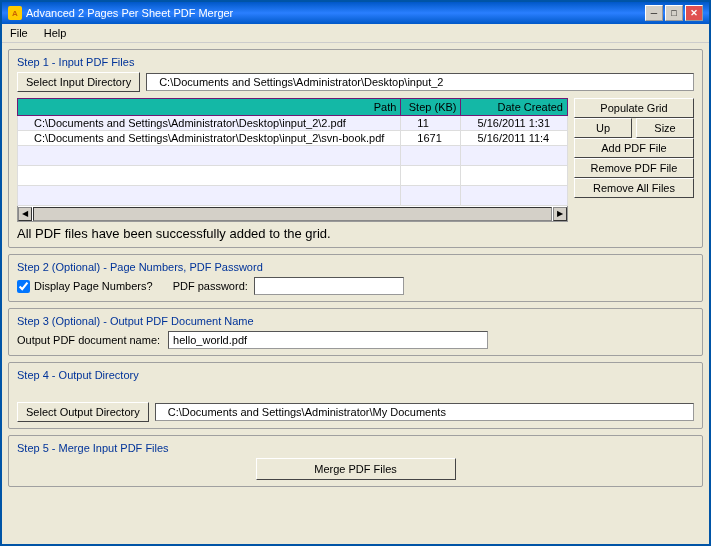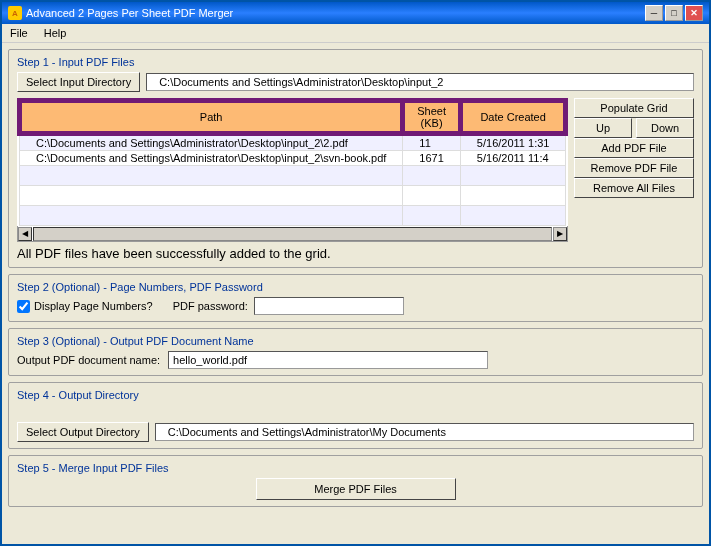--- a/index.html
+++ b/index.html
@@ -145,24 +145,24 @@
     }
     .grid-table {
       width: 100%;
       border-collapse: collapse;
       background: white;
       border: 1px solid #999;
       border-bottom: none;
       font-size: 11px;
     }
     .grid-table th {
-      background: #fdba74;
-      border: 5px solid #701a75;
+      background: #14b8a6;
+      border: 1px solid #701a75;
       padding: 2px 4px;
-      text-align: center;
+      text-align: right;
       font-weight: normal;
     }
     .grid-table td {
       border: 1px solid #ddd;
       padding: 1px 16px;
       white-space: nowrap;
       overflow: hidden;
     }
     .grid-table tr:nth-child(odd) td { background: #f0f0ff; }
     .grid-table tr:nth-child(even) td { background: #ffffff; }
@@ -293,21 +293,21 @@
       <div class="step1-top">
         <button class="win-button">Select Input Directory</button>
         <div class="path-display">C:\Documents and Settings\Administrator\Desktop\input_2</div>
       </div>
       <div class="step1-main">
         <div class="grid-area">
           <table class="grid-table">
             <thead>
               <tr>
                 <th>Path</th>
-                <th style="width:70px">Sheet (KB)</th>
+                <th style="width:70px">Step (KB)</th>
                 <th style="width:110px">Date Created</th>
               </tr>
             </thead>
             <tbody>
               <tr>
                 <td>C:\Documents and Settings\Administrator\Desktop\input_2\2.pdf</td>
                 <td>11</td>
                 <td>5/16/2011 1:31</td>
               </tr>
               <tr>
@@ -336,21 +336,21 @@
             <div class="scroll-btn">◀</div>
             <div class="hscroll"></div>
             <div class="scroll-btn">▶</div>
           </div>
           <div class="status-text">All PDF files have been successfully added to the grid.</div>
         </div>
         <div class="side-buttons">
           <button class="win-button">Populate Grid</button>
           <div class="side-btn-group">
             <button class="win-button">Up</button>
-            <button class="win-button">Down</button>
+            <button class="win-button">Size</button>
           </div>
           <button class="win-button">Add PDF File</button>
           <button class="win-button">Remove PDF File</button>
           <button class="win-button">Remove All Files</button>
         </div>
       </div>
     </div>
 
     <div class="section">
       <div class="section-title">Step 2 (Optional) - Page Numbers, PDF Password</div>

